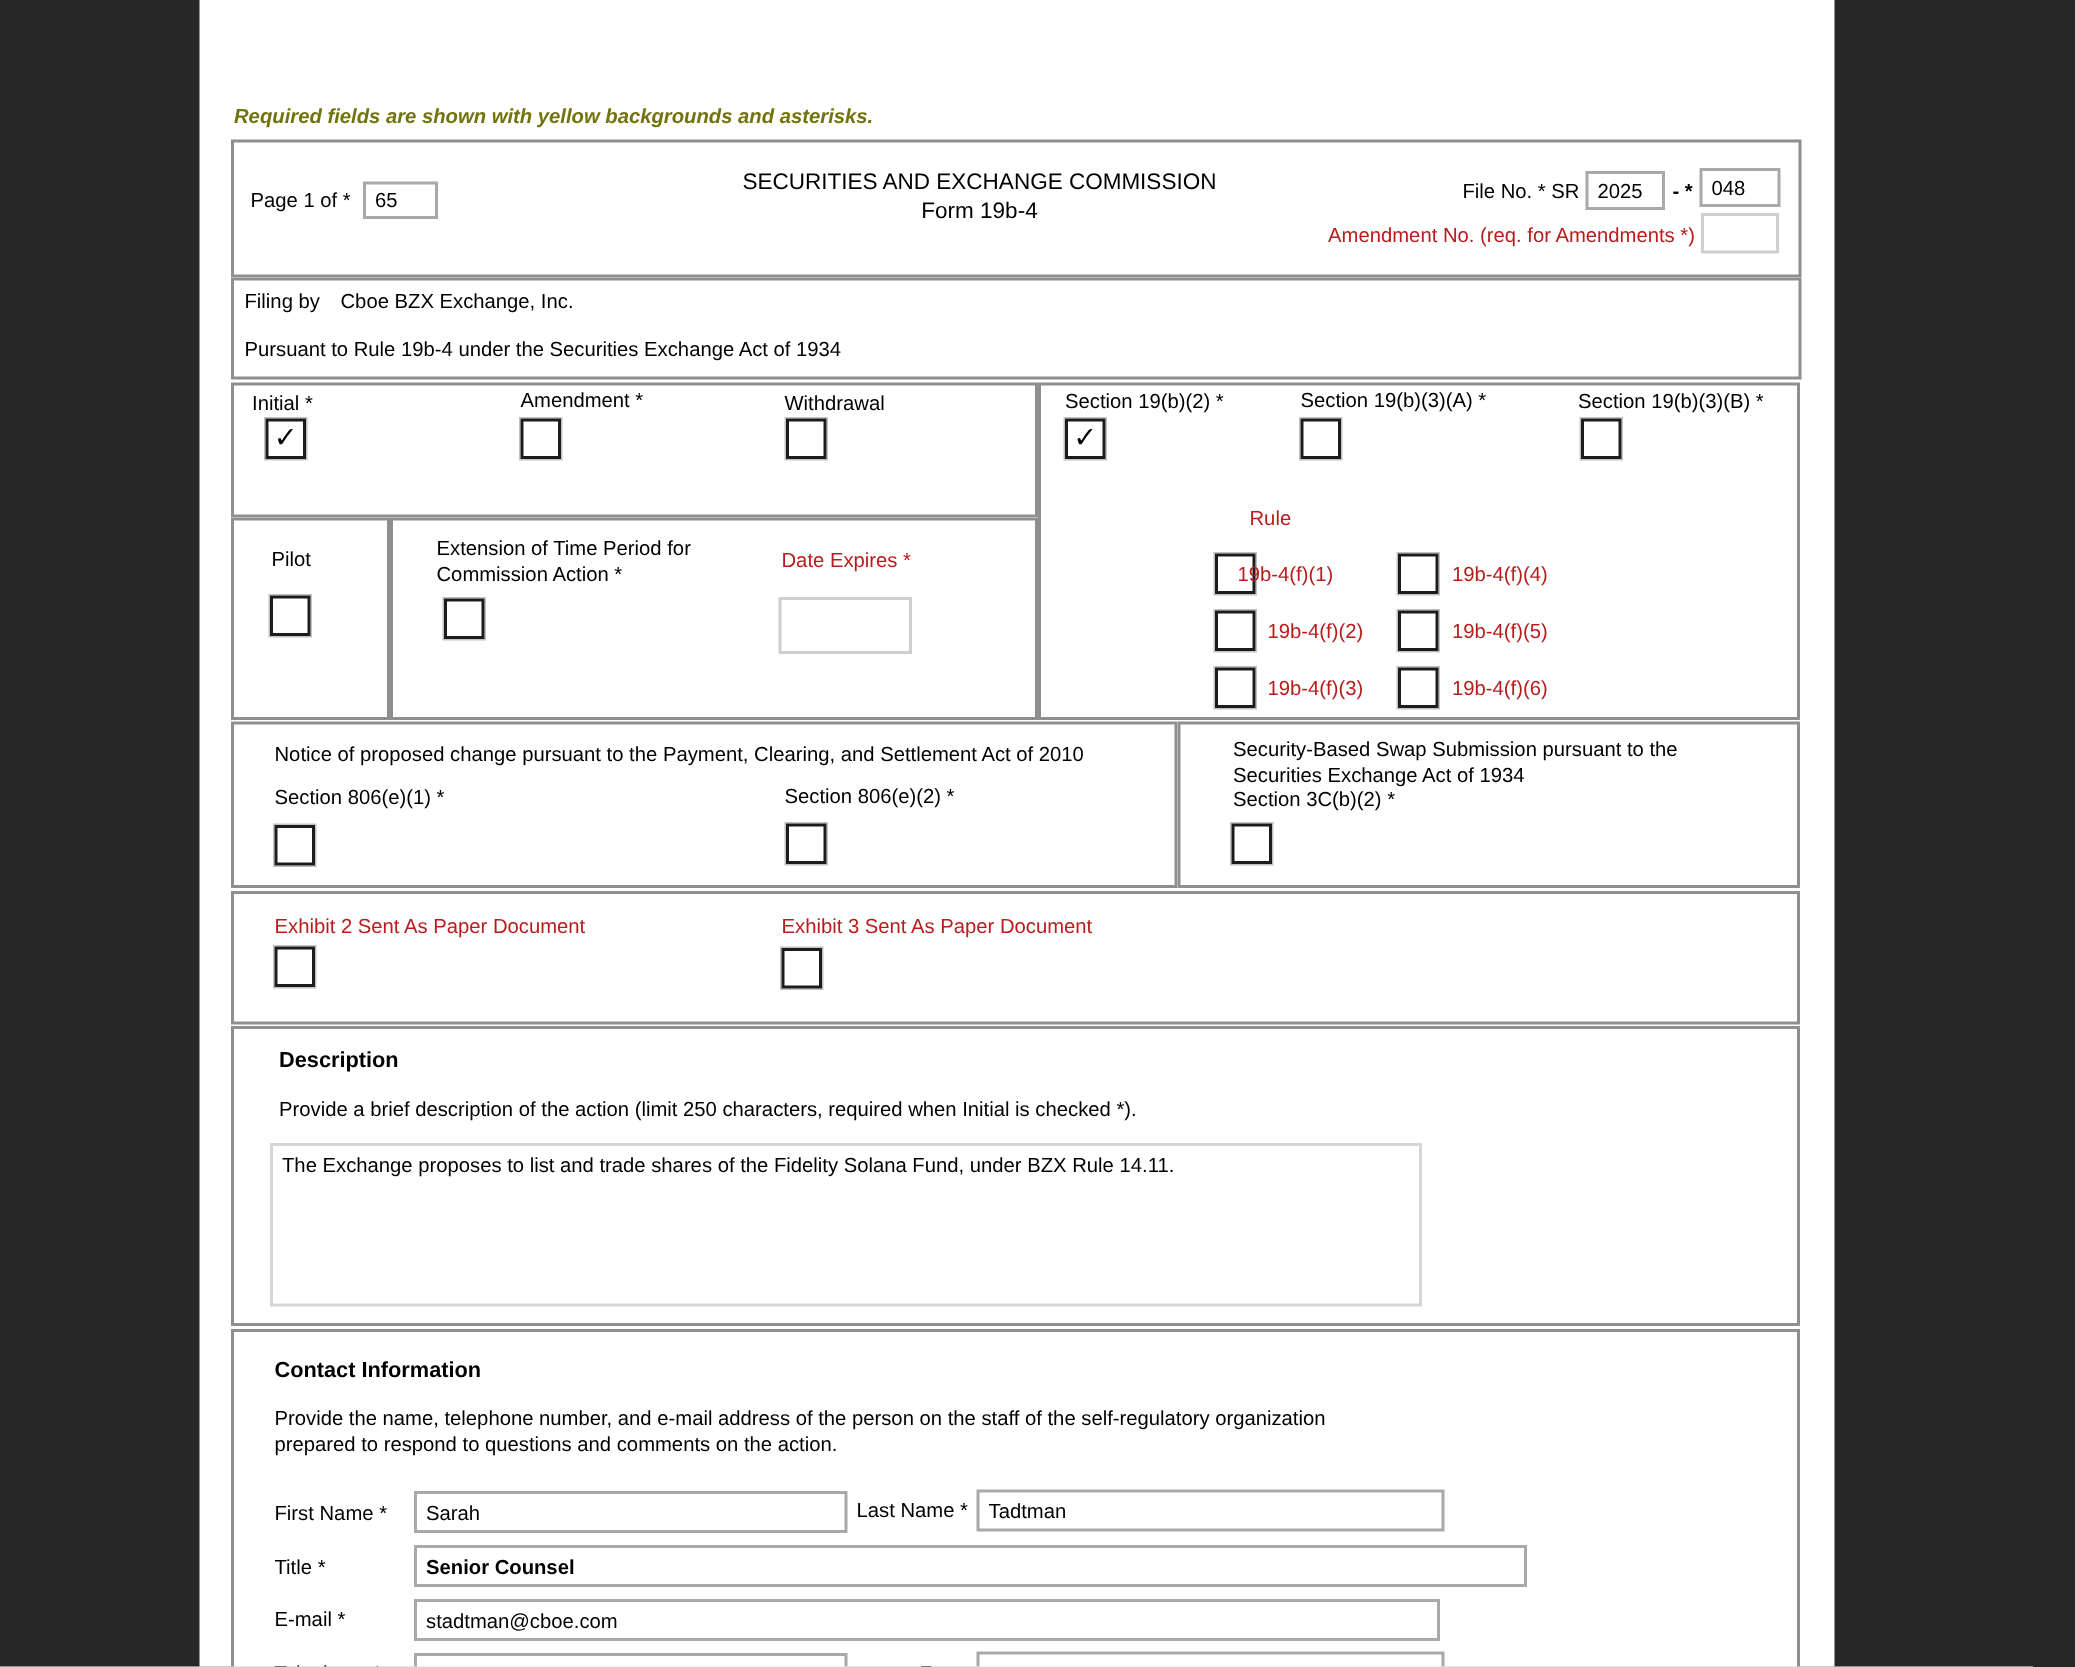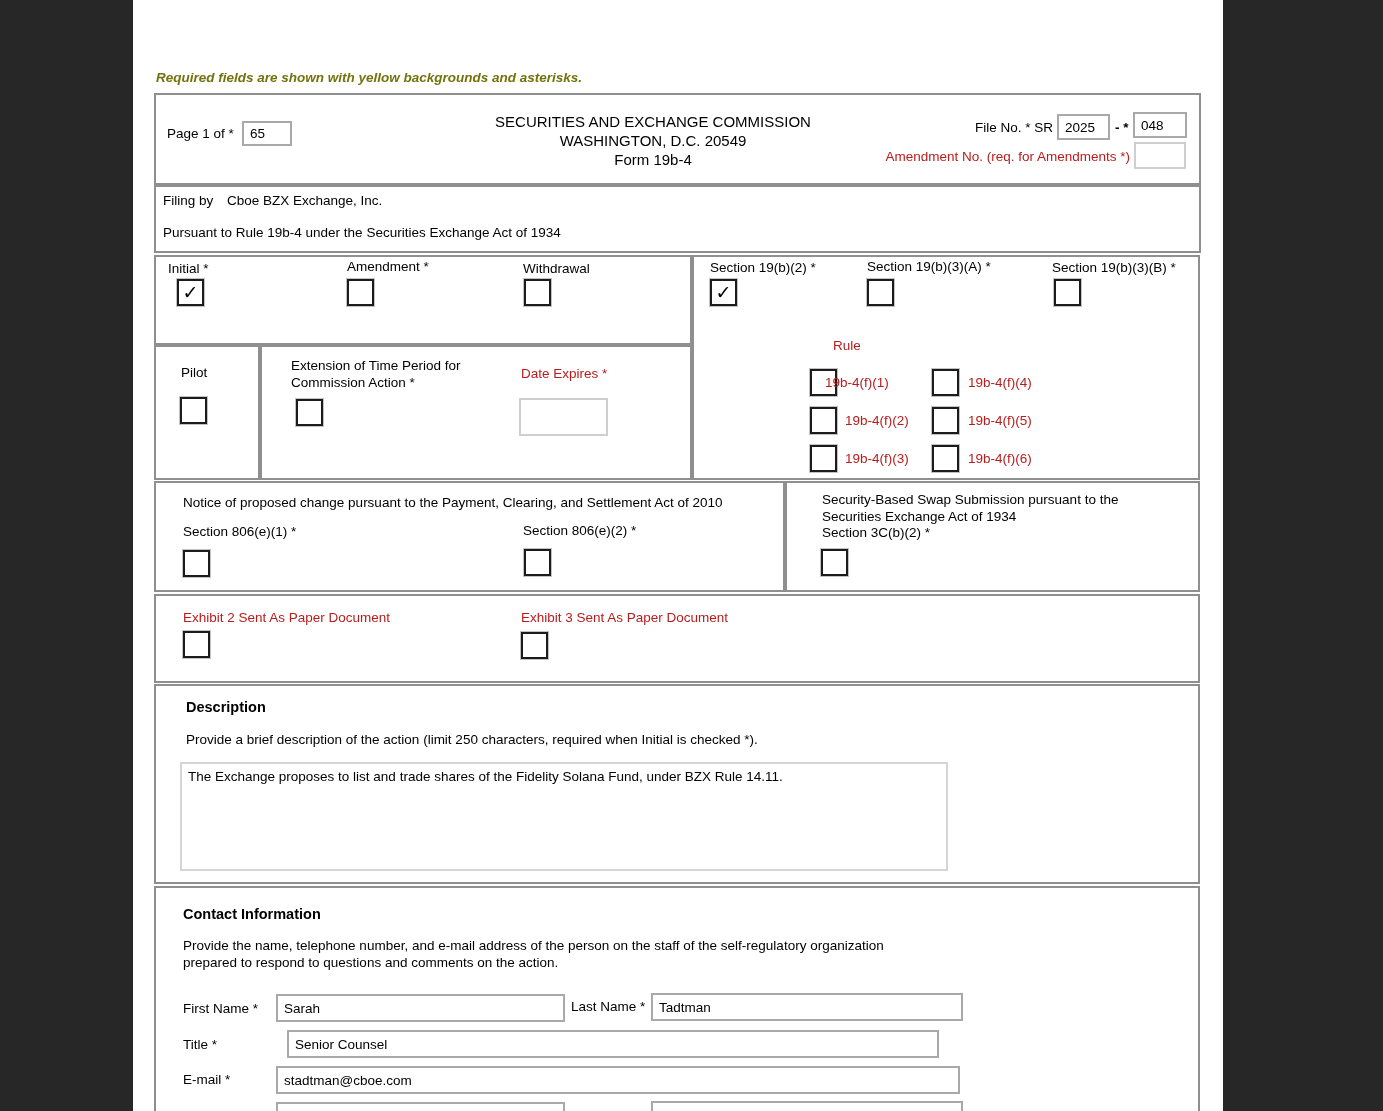--- a/index.html
+++ b/index.html
@@ -26,21 +26,20 @@
 
 <div class="page">
 
   <div class="abs note" style="left:23px; top:70px;">Required fields are shown with yellow backgrounds and asterisks.</div>
 
   <div class="rect" style="left:21px; top:93px; width:1047px; height:92px;"></div>
   <div class="abs lbl" style="left:34px; top:126px;">Page 1 of *</div>
   <input class="inp" style="left: 109px; top: 121px; width: 50px; height: 25px;" value="65">
   <div class="abs center-head" style="left:230px; top:112px; width:580px;">
     <div>SECURITIES AND EXCHANGE COMMISSION</div>
-    <div>WASHINGTON, D.C. 20549</div>
     <div>Form 19b-4</div>
   </div>
   <div class="abs lbl right" style="left:700px; top:120px; width:220px;">File No. * SR</div>
   <input class="inp" style="left: 924px; top: 114px; width: 53px; height: 26px;" value="2025">
   <div class="abs lbl" style="left:982px; top:120px; font-weight:bold;">- *</div>
   <input class="inp" style="left: 1000px; top: 112px; width: 54px; height: 26px;" value="048">
   <div class="abs lbl gray right" style="left:660px; top:149px; width:337px;">Amendment No. (req. for Amendments *)</div>
   <input class="inp inp-lite" style="left: 1001px; top: 142px; width: 52px; height: 27px;" value="">
 
   <div class="rect" style="left:21px; top:185px; width:1047px; height:68px;"></div>
@@ -121,21 +120,21 @@
   <div class="abs heading" style="left:50px; top:906px;">Contact Information</div>
   <div class="abs lbl" style="left:50px; top:938px;">Provide the name, telephone number, and e-mail address of the person on the staff of the self-regulatory organization</div>
   <div class="abs lbl" style="left:50px; top:955px;">prepared to respond to questions and comments on the action.</div>
 
   <div class="abs lbl" style="left:50px; top:1001px;">First Name *</div>
   <input class="inp" style="left: 143px; top: 994px; width: 289px; height: 28px;" value="Sarah">
   <div class="abs lbl" style="left:438px; top:999px;">Last Name *</div>
   <input class="inp" style="left: 518px; top: 993px; width: 312px; height: 28px;" value="Tadtman">
 
   <div class="abs lbl" style="left:50px; top:1037px;">Title *</div>
-  <input class="inp" style="left: 154px; top: 1030px; width: 652px; height: 28px;" value="Senior Counsel">
+  <input class="inp" style="left: 143px; top: 1030px; width: 742px; height: 28px; font-weight: bold;" value="Senior Counsel">
 
   <div class="abs lbl" style="left:50px; top:1072px;">E-mail *</div>
   <input class="inp" style="left: 143px; top: 1066px; width: 684px; height: 28px;" value="stadtman@cboe.com">
 
   <div class="abs lbl" style="left:50px; top:1108px;">Telephone *</div>
   <input class="inp" style="left: 143px; top: 1102px; width: 289px; height: 28px;" value="(913) 815-7000">
   <div class="abs lbl" style="left:480px; top:1108px;">Fax</div>
   <input class="inp" style="left: 518px; top: 1101px; width: 312px; height: 28px;" value="">
 
 </div>

